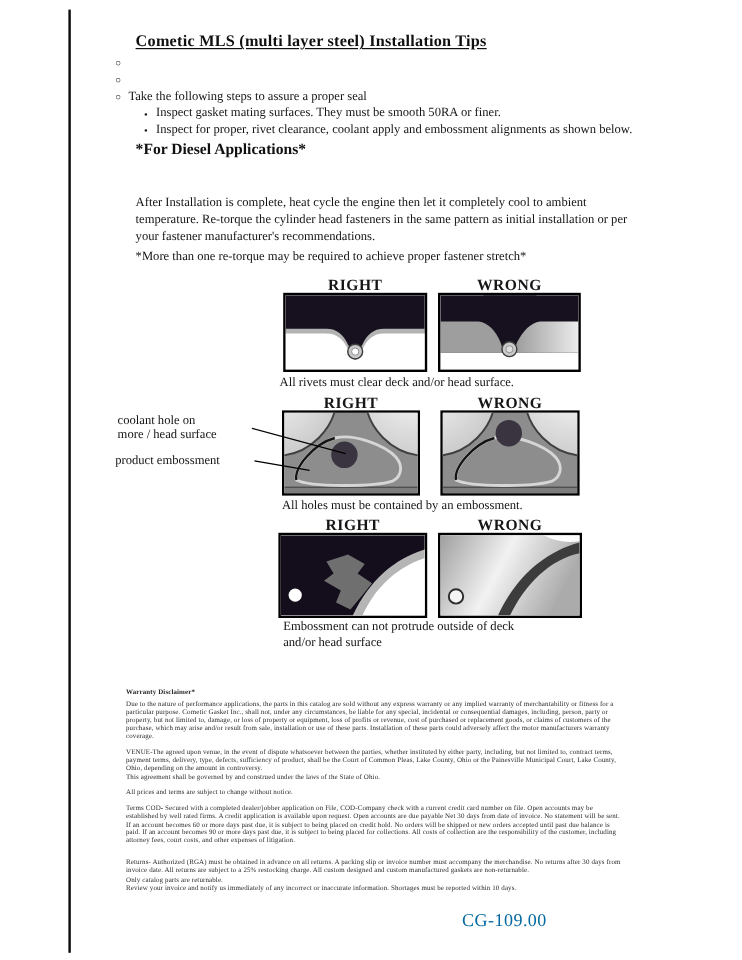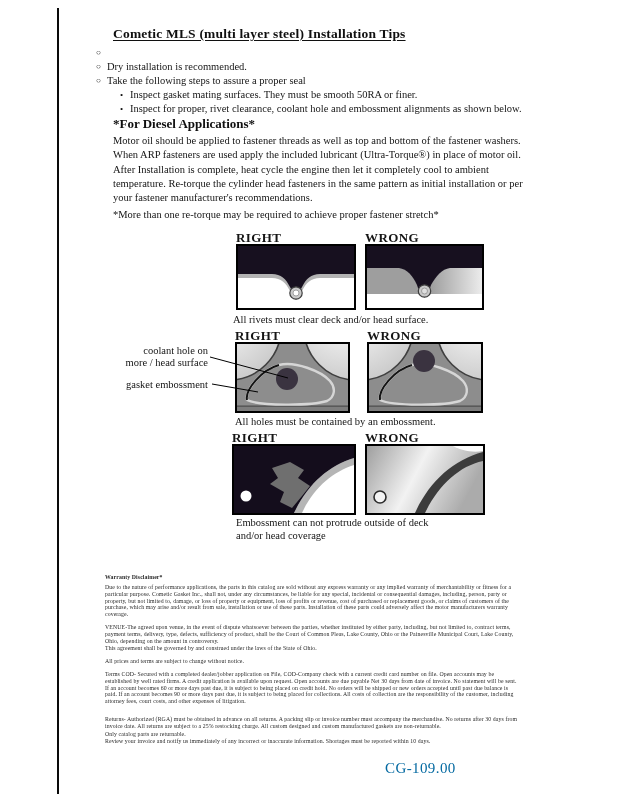--- a/index.html
+++ b/index.html
@@ -11,63 +11,61 @@
          text-decoration:underline;text-underline-offset:2px;color:#101010;}
   .bullets{left:96px;top:46px;width:440px;font-size:10.5px;line-height:14px;}
   .b-row{display:flex;}
   .b-row .mk{width:11px;flex:none;font-size:8px;line-height:14px;color:#111;}
   .b-sub{padding-left:24px;}
   .b-sub .mk{width:10px;font-size:9px;}
   .h2{left:113px;top:116px;font-size:13px;font-weight:bold;color:#101010;text-align:center;}
   .para{left:113px;width:430px;font-size:10.5px;line-height:14px;color:#141414;}
   .p1{top:134px;} .p2{top:163px;} .p3{top:208px;}
   .dg-label{position:absolute;font-size:13px;font-weight:bold;letter-spacing:.4px;
-            color:#161616;}
+            text-align:center;color:#161616;}
   .panel{position:absolute;border:2px solid #000;box-sizing:border-box;background:#fff;}
   .panel svg{display:block;width:100%;height:100%;}
   .caption{position:absolute;font-size:10.5px;line-height:13px;color:#141414;}
-  .side-label{position:absolute;font-size:10.5px;line-height:11.5px;text-align:right;color:#141414;}
+  .side-label{position:absolute;font-size:10.5px;line-height:11.5px;text-align:left;color:#141414;}
   .legal{position:absolute;left:105px;width:413px;font-size:5.8px;line-height:6.8px;
          color:#2a2a2a;letter-spacing:.1px;}
   .legal-h{font-weight:bold;}
   .footer-code{position:absolute;left:385px;top:760px;font-size:15px;color:#0369a1;letter-spacing:.4px;}
 </style>
 </head>
 <body>
 
 <div class="page">
 
   <div class="scan-line"></div>
 
   <div class="abs title">Cometic MLS (multi layer steel) Installation Tips</div>
 
   <div class="abs bullets">
     <div class="b-row">
       <span class="mk">○</span>
     </div>
     <div class="b-row">
       <span class="mk">○</span>
-      <span>Dry installation is recommended.</span>
     </div>
     <div class="b-row">
       <span class="mk">○</span>
       <span>Take the following steps to assure a proper seal</span>
     </div>
     <div class="b-row b-sub">
       <span class="mk">•</span>
       <span>Inspect gasket mating surfaces.  They must be smooth 50RA or finer.</span>
     </div>
     <div class="b-row b-sub">
       <span class="mk">•</span>
-      <span>Inspect for proper, rivet clearance, coolant hole and embossment alignments as shown below.</span>
+      <span>Inspect for proper, rivet clearance, coolant apply and embossment alignments as shown below.</span>
     </div>
   </div>
 
   <div class="abs h2">*For Diesel Applications*</div>
-  <div class="abs para p1">Motor oil should be applied to fastener threads as well as top and bottom of the fastener washers. When ARP fasteners are used apply the included lubricant (Ultra-Torque®) in place of motor oil.</div>
   <div class="abs para p2">After Installation is complete, heat cycle the engine then let it completely cool to ambient temperature. Re-torque the cylinder head fasteners in the same pattern as initial installation or per your fastener manufacturer's recommendations.</div>
   <div class="abs para p3">*More than one re-torque may be required to achieve proper fastener stretch*</div>
 
   <div class="dg-label" style="left:236px;top:230px;width:120px;">RIGHT</div>
   <div class="dg-label" style="left:365px;top:230px;width:119px;">WRONG</div>
 
   <div class="panel" style="left:236px;top:244px;width:120px;height:66px;">
     <svg viewBox="0 0 116 62" preserveAspectRatio="none">
       <rect x="0" y="0" width="116" height="62" fill="#17101f"></rect>
       <path d="M0,28 L34,28 C43,28 48,33 52,41 C55,47 57,50 58,50 C59,50 61,47 64,41 C68,33 73,28 82,28 L116,28 L116,62 L0,62 Z" fill="#b3b3b3"></path>
@@ -95,21 +93,21 @@
   </div>
   <div class="caption" style="left:233px;top:313px;width:260px;">All rivets must clear deck and/or head surface.</div>
 
   <div class="dg-label" style="left:235px;top:328px;width:115px;">RIGHT</div>
   <div class="dg-label" style="left:367px;top:328px;width:116px;">WRONG</div>
 
   <div class="side-label" style="left:98px;top:345px;width:110px;">
     <div>coolant hole on</div>
     <div>more / head surface</div>
   </div>
-  <div class="side-label" style="left:96px;top:379px;width:112px;">gasket embossment</div>
+  <div class="side-label" style="left:96px;top:379px;width:112px;">product embossment</div>
 
   <div class="panel" style="left:235px;top:342px;width:115px;height:71px;">
     <svg viewBox="0 0 111 67" preserveAspectRatio="none">
       <defs>
         <radialGradient id="bore1" cx="0.4" cy="0.35" r="0.8">
           <stop offset="0" stop-color="#ffffff"></stop>
             <stop offset="1" stop-color="#c2c2c2"></stop>
         </radialGradient>
       </defs>
       <rect x="0" y="0" width="111" height="67" fill="#8d8d8d"></rect>
@@ -164,21 +162,21 @@
         </linearGradient>
       </defs>
       <rect x="0" y="0" width="116" height="67" fill="url(#lg3)"></rect>
       <path d="M86,0 L116,0 L116,5 C104,7 94,4 86,0 Z" fill="#fdfdfd"></path>
       <path d="M116,6 C86,14 62,36 48,67 L58,67 C71,40 92,20 116,15 Z" fill="#3c3c3c"></path>
       <circle cx="13" cy="51" r="6" fill="#f4f4f4" stroke="#2c2c2c" stroke-width="1.6"></circle>
     </svg>
   </div>
   <div class="caption" style="left:236px;top:516px;width:300px;">
     <div>Embossment can not protrude outside of deck</div>
-    <div>and/or head coverage</div>
+    <div>and/or head surface</div>
   </div>
 
   <div class="legal legal-h" style="top:574px;">Warranty Disclaimer*</div>
   <div class="legal" style="top:584px;">Due to the nature of performance applications, the parts in this catalog are sold without any express warranty or any implied warranty of merchantability or fitness for a particular purpose.  Cometic Gasket Inc., shall not, under any circumstances, be liable for any special, incidental or consequential damages, including, person, party or property, but not limited to, damage, or loss of property or equipment, loss of profits or revenue, cost of purchased or replacement goods, or claims of customers of the purchase, which may arise and/or result from sale, installation or use of these parts.  Installation of these parts could adversely affect the motor manufacturers warranty coverage.</div>
   <div class="legal" style="top:624px;">VENUE-The agreed upon venue, in the event of dispute whatsoever between the parties, whether instituted by either party, including, but not limited to, contract terms, payment terms, delivery, type, defects, sufficiency of product, shall be the Court of Common Pleas, Lake County, Ohio or the Painesville Municipal Court, Lake County, Ohio, depending on the amount in controversy.</div>
   <div class="legal" style="top:645px;">This agreement shall be governed by and construed under the laws of the State of Ohio.</div>
   <div class="legal" style="top:658px;">All prices and terms are subject to change without notice.</div>
   <div class="legal" style="top:671px;">Terms COD- Secured with a completed dealer/jobber application on File, COD-Company check with a current credit card number on file.  Open accounts may be established by well rated firms.  A credit application is available upon request.  Open accounts are due payable Net 30 days from date of invoice.  No statement will be sent.  If an account becomes 60 or more days past due, it is subject to being placed on credit hold.  No orders will be shipped or new orders accepted until past due balance is paid.  If an account becomes 90 or more days past due, it is subject to being placed for collections.  All costs of collection are the responsibility of the customer, including attorney fees, court costs, and other expenses of litigation.</div>
   <div class="legal" style="top:716px;">Returns- Authorized (RGA) must be obtained in advance on all returns.  A packing slip or invoice number must accompany the merchandise.  No returns after 30 days from invoice date.  All returns are subject to a 25% restocking charge.  All custom designed and custom manufactured gaskets are non-returnable.</div>
   <div class="legal" style="top:731px;">Only catalog parts are returnable.</div>

